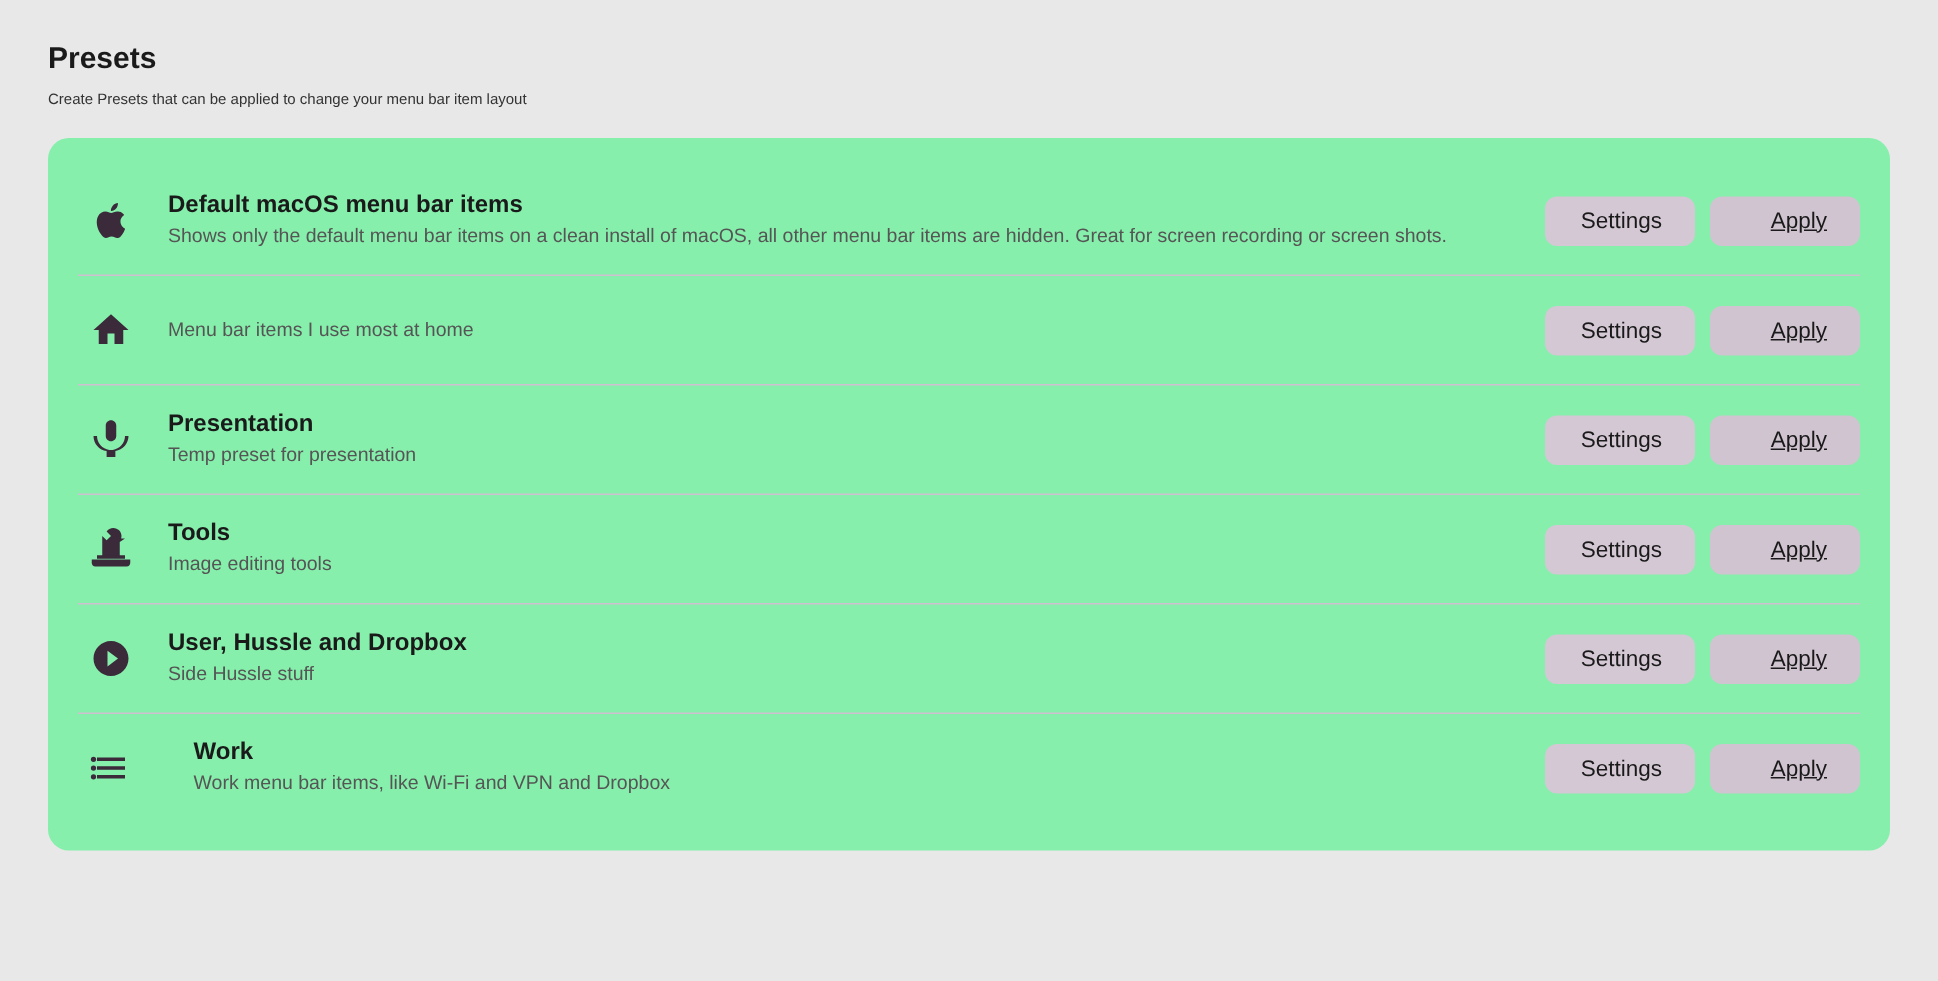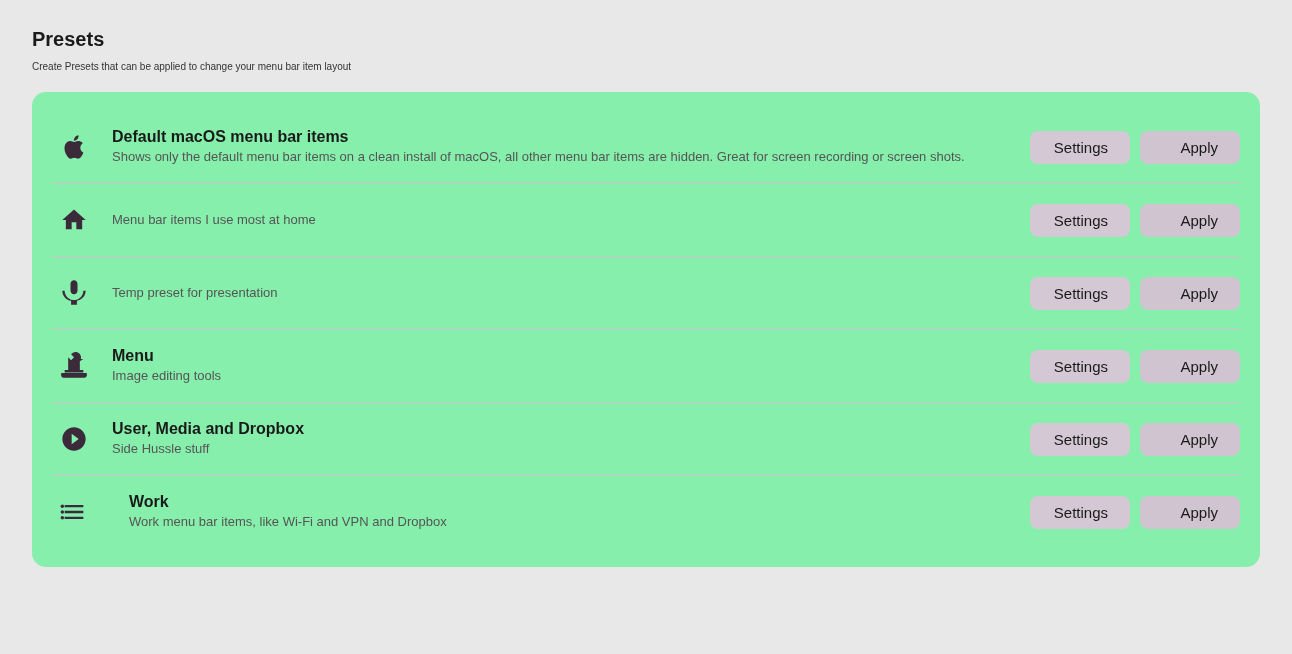--- a/index.html
+++ b/index.html
@@ -97,20 +97,21 @@
       min-width: 100px;
       text-align: right;
     }
 
     .btn-settings {
       background-color: #d4c8d4;
     }
 
     .btn-apply {
       background-color: #d0c4d0;
+      text-decoration: underline;
     }
   </style>
 </head>
 <body>
 
 <h1 class="page-title">Presets</h1>
 <p class="page-subtitle">Create Presets that can be applied to change your menu bar item layout</p>
 
 <div class="presets-container">
 
@@ -145,53 +146,54 @@
     </div>
   </div>
 
   <div class="preset-row">
     <div class="preset-icon">
       <svg viewBox="0 0 24 24" xmlns="http://www.w3.org/2000/svg" fill="#3a2a3a" width="28" height="28">
         <path d="M12 1c-1.66 0-3 1.34-3 3v6c0 1.66 1.34 3 3 3s3-1.34 3-3V4c0-1.66-1.34-3-3-3zm-1 16.93c-3.94-.49-7-3.86-7-7.93H2c0 4.42 3.28 8.07 7.5 8.62V22h5v-3.45C18.72 17.92 22 14.31 22 10h-2c0 4.07-3.06 7.44-7 7.93V18h-2v-.07z"></path>
       </svg>
     </div>
     <div class="preset-info">
+      <div class="preset-name">Presentation</div>
       <div class="preset-desc">Temp preset for presentation</div>
     </div>
     <div class="preset-actions">
       <button class="btn-settings">Settings</button>
       <button class="btn-apply">Apply</button>
     </div>
   </div>
 
   <div class="preset-row">
     <div class="preset-icon">
       <svg viewBox="0 0 24 24" xmlns="http://www.w3.org/2000/svg" fill="#3a2a3a" width="28" height="28">
         <path d="M20 6h-2.18c.07-.44.18-.88.18-1.36C18 2.06 15.96 0 13.32 0c-1.6 0-2.98.8-3.82 2.02L12 4.5l-2.5 2.5L7 4.5v11H4v2h16v-2h-3V8l3-2z"></path>
         <path d="M3 18H1v2c0 1.1.9 2 2 2h18c1.1 0 2-.9 2-2v-2H3z"></path>
       </svg>
     </div>
     <div class="preset-info">
-      <div class="preset-name">Menu</div>
+      <div class="preset-name">Tools</div>
       <div class="preset-desc">Image editing tools</div>
     </div>
     <div class="preset-actions">
       <button class="btn-settings">Settings</button>
       <button class="btn-apply">Apply</button>
     </div>
   </div>
 
   <div class="preset-row">
     <div class="preset-icon">
       <svg viewBox="0 0 24 24" xmlns="http://www.w3.org/2000/svg" fill="#3a2a3a" width="28" height="28">
         <path d="M12 2C6.48 2 2 6.48 2 12s4.48 10 10 10 10-4.48 10-10S17.52 2 12 2zm-2 14.5v-9l6 4.5-6 4.5z"></path>
       </svg>
     </div>
     <div class="preset-info">
-      <div class="preset-name">User, Media and Dropbox</div>
+      <div class="preset-name">User, Hussle and Dropbox</div>
       <div class="preset-desc">Side Hussle stuff</div>
     </div>
     <div class="preset-actions">
       <button class="btn-settings">Settings</button>
       <button class="btn-apply">Apply</button>
     </div>
   </div>
 
   <div class="preset-row">
     <div class="preset-icon">

